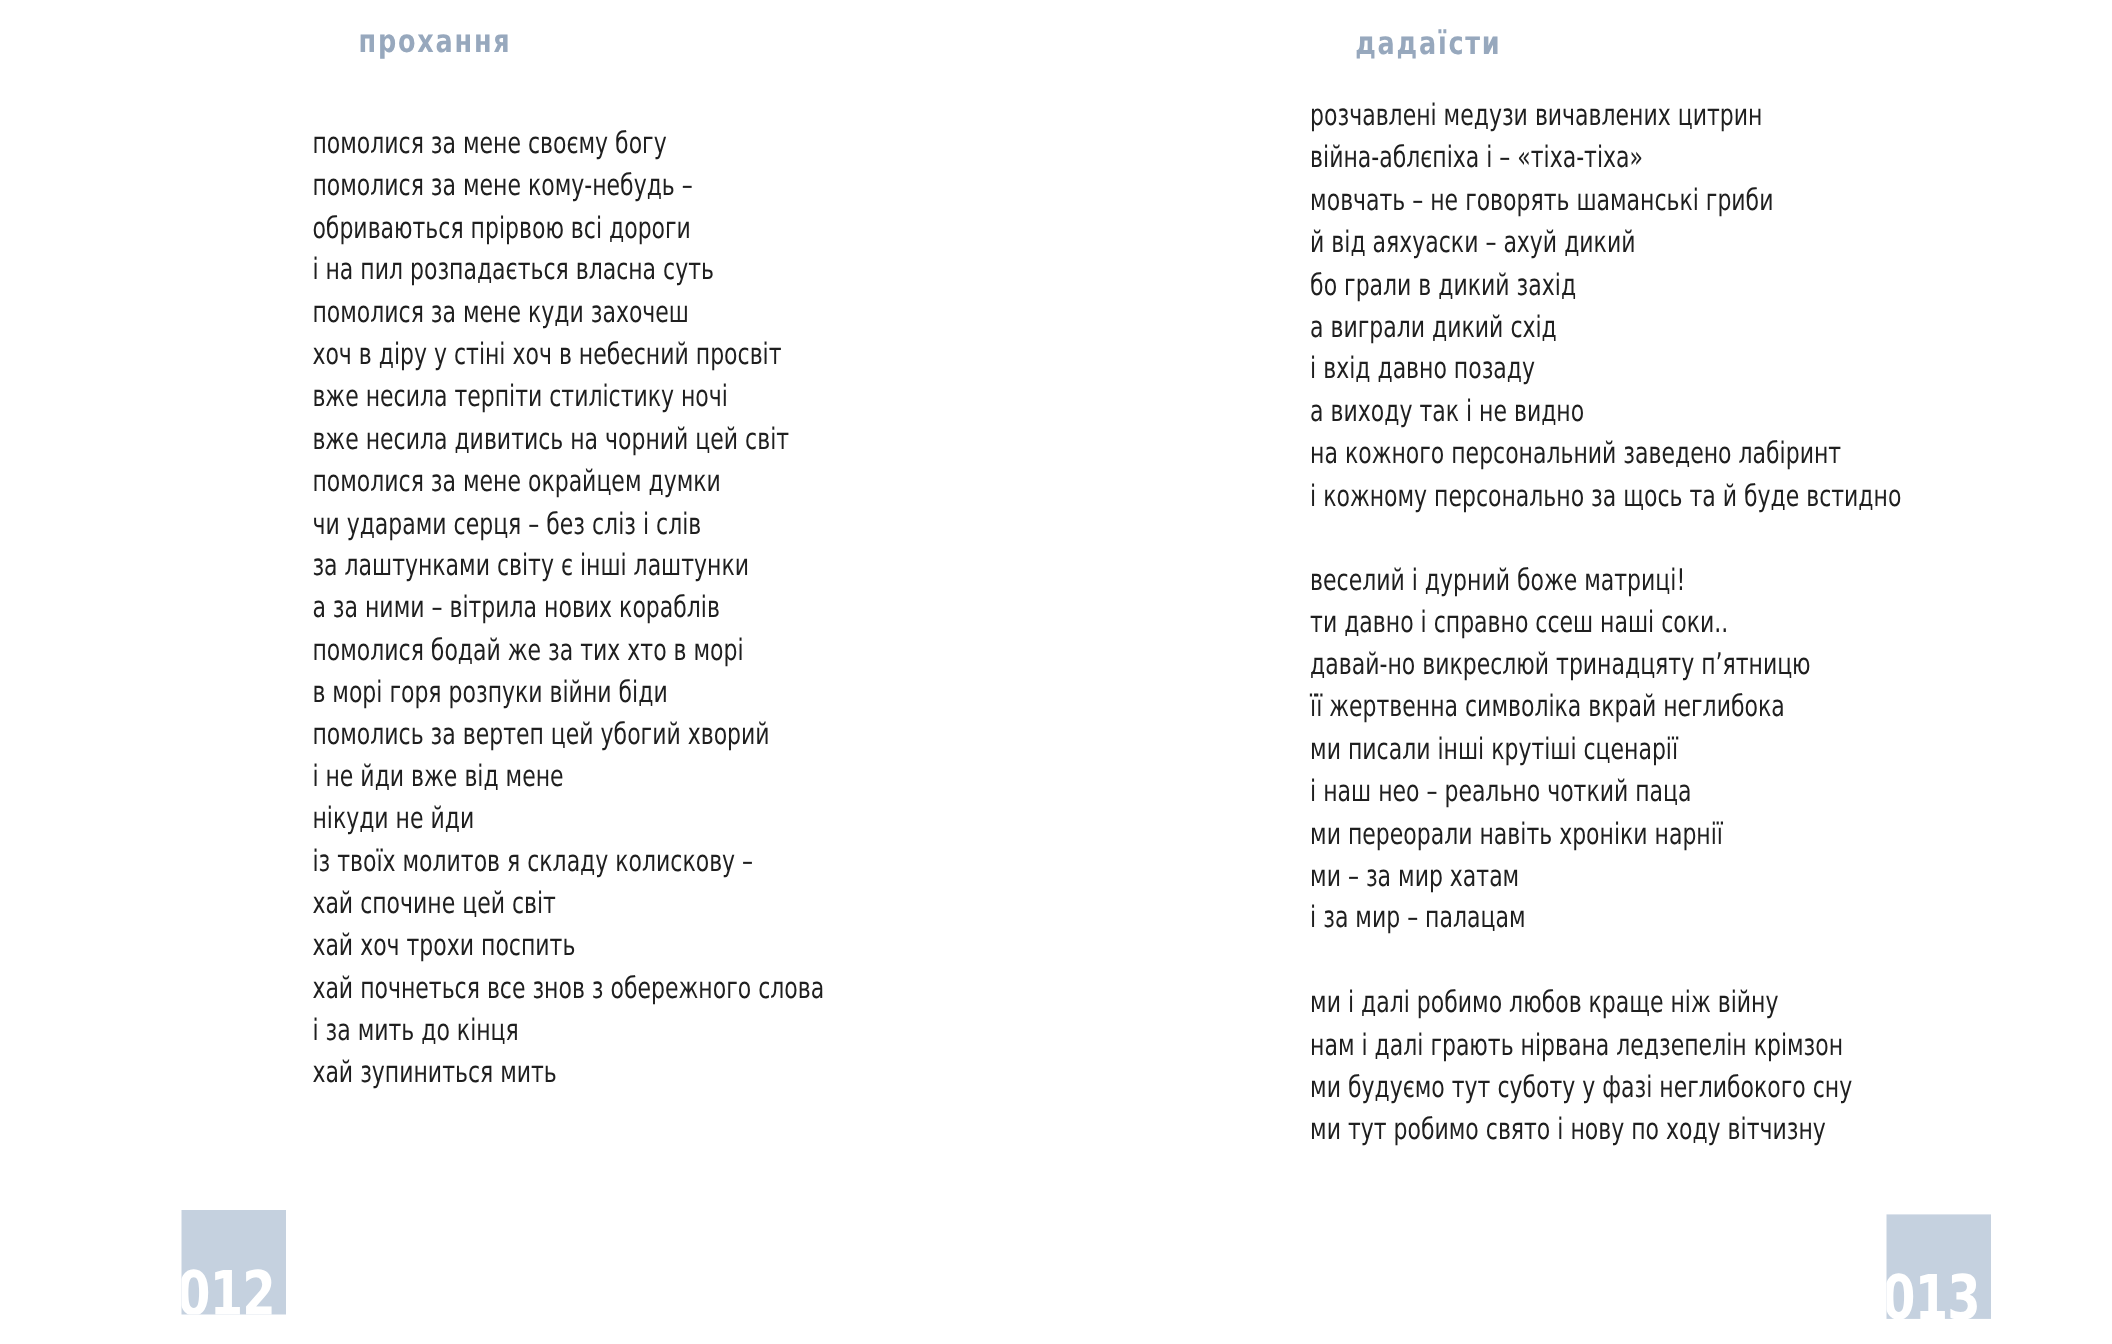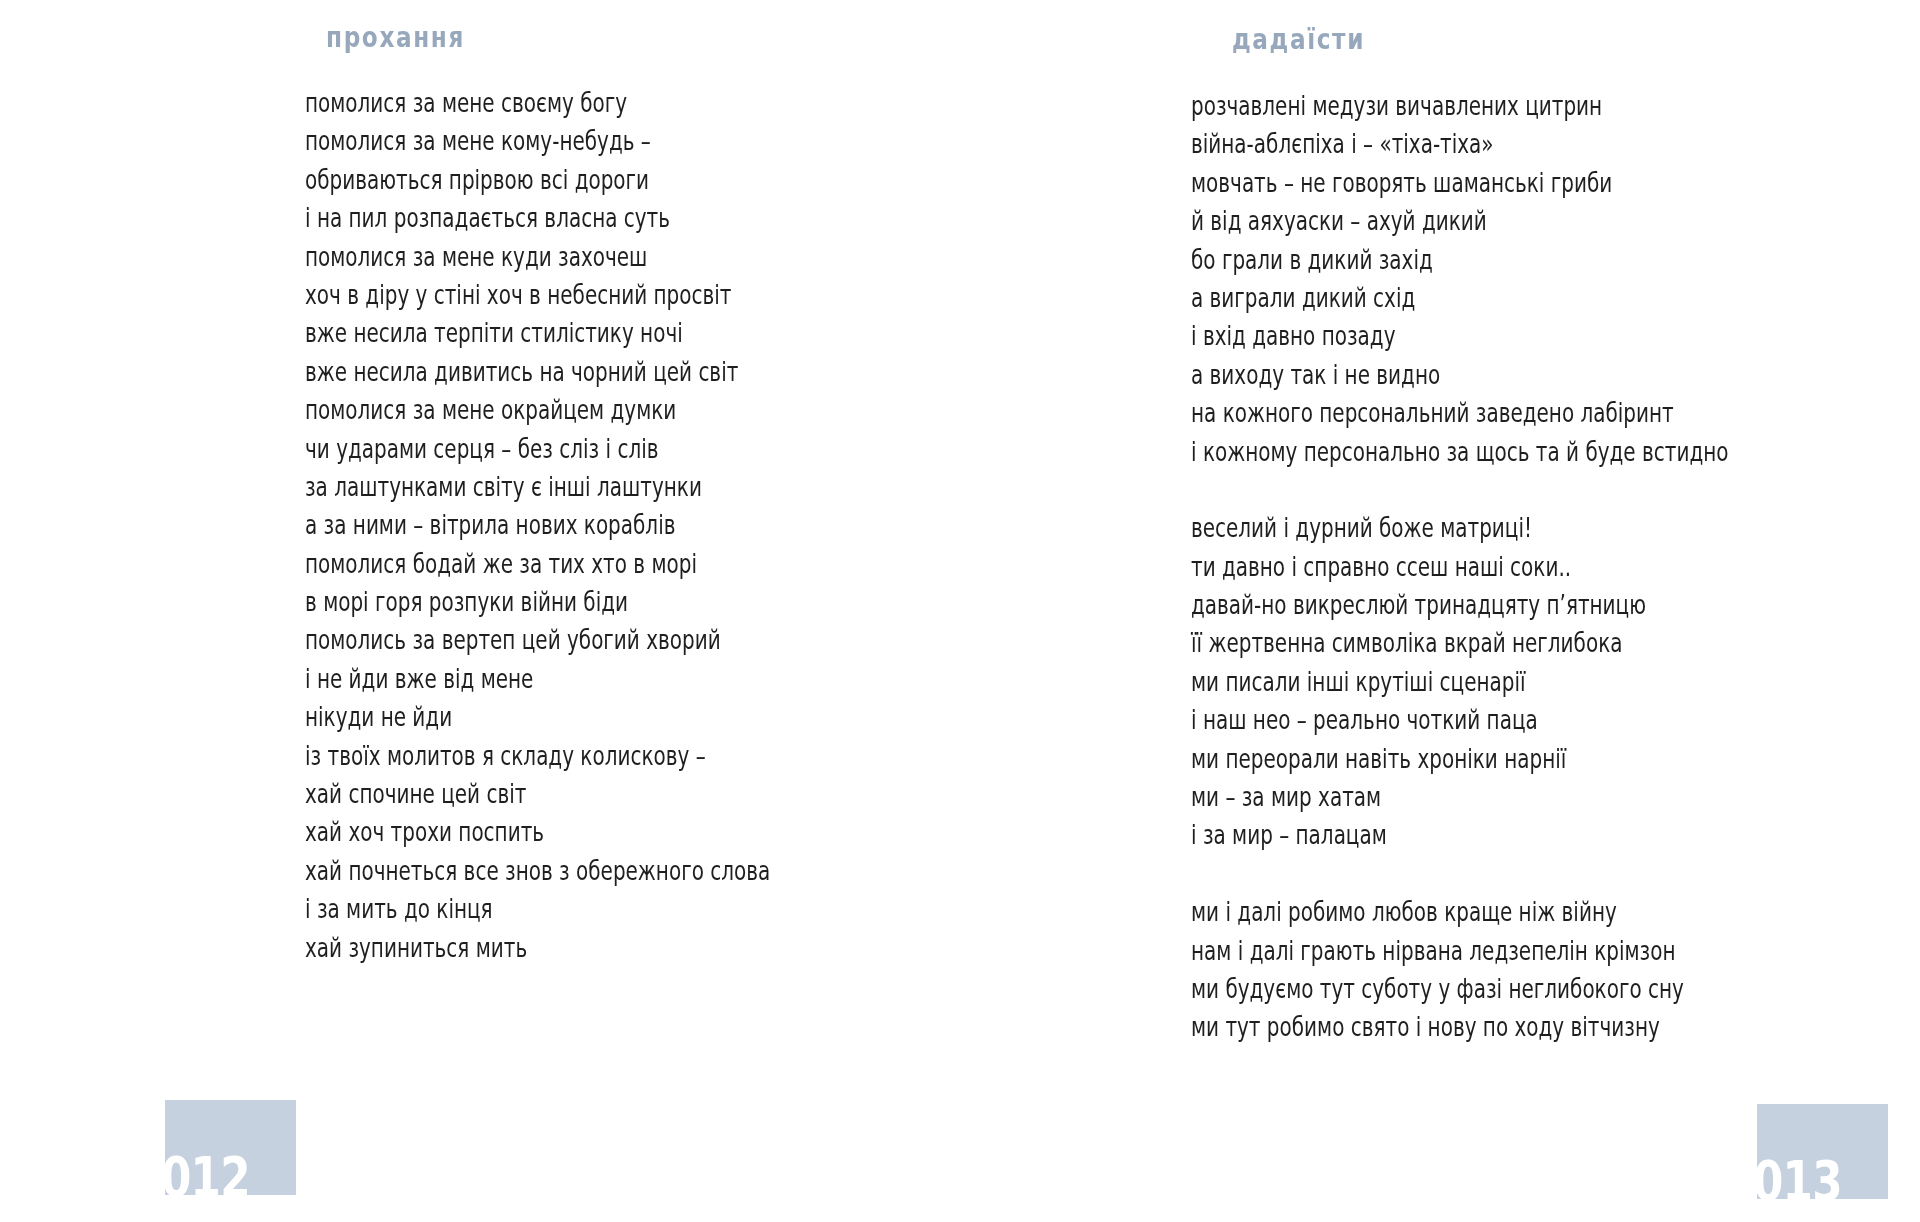--- a/index.html
+++ b/index.html
@@ -15,34 +15,34 @@
   .poem {
     position: absolute; margin: 0; padding: 0; list-style: none;
   }
   .poem li {
     height: 38.4px; line-height: 38.4px; font-size: 27px; color: #1f1f1f;
     white-space: nowrap; transform: scaleX(0.74); transform-origin: left center;
     font-family: "DejaVu Sans", sans-serif;
   }
   .poem li.blank { height: 38.4px; }
   .page-num-box {
-    position: absolute; width: 95px; height: 95px; background: #c5d1df; overflow: hidden; padding-left: 36px;
+    position: absolute; width: 95px; height: 95px; background: #c5d1df; overflow: hidden;
   }
   .page-num-box span {
     position: absolute; left: -4px; bottom: -14px; font-family: "DejaVu Sans", sans-serif;
     font-weight: bold; font-size: 56px; color: #ffffff; letter-spacing: -1px;
     transform: scaleX(0.78); transform-origin: left bottom; white-space: nowrap;
   }
 </style>
 </head>
 <body>
 
 <div>
   <div class="page-title" style="left:326px; top:20px;">прохання</div>
-  <ul class="poem" style="left:284px; top:84px;margin-left:21px;" id="left-lines">
+  <ul class="poem" style="left:284px; top:112px;" id="left-lines">
       <li>помолися за мене своєму богу</li>
       <li>помолися за мене кому-небудь –</li>
       <li>обриваються прірвою всі дороги</li>
       <li>і на пил розпадається власна суть</li>
       <li>помолися за мене куди захочеш</li>
       <li>хоч в діру у стіні хоч в небесний просвіт</li>
       <li>вже несила терпіти стилістику ночі</li>
       <li>вже несила дивитись на чорний цей світ</li>
       <li>помолися за мене окрайцем думки</li>
       <li>чи ударами серця – без сліз і слів</li>
@@ -87,16 +87,16 @@
       <li>і наш нео – реально чоткий паца</li>
       <li>ми переорали навіть хроніки нарнії</li>
       <li>ми – за мир хатам</li>
       <li>і за мир – палацам</li>
       <li class="blank"></li>
       <li>ми і далі робимо любов краще ніж війну</li>
       <li>нам і далі грають нірвана ледзепелін крімзон</li>
       <li>ми будуємо тут суботу у фазі неглибокого сну</li>
       <li>ми тут робимо свято і нову по ходу вітчизну</li>
     </ul>
-  <div class="page-num-box" style="left:1715px; top:1104px;margin-left:42px;">
+  <div class="page-num-box" style="left:1715px; top:1104px;">
     <span>013</span>
   </div>
 </div>
 
 </body></html>

